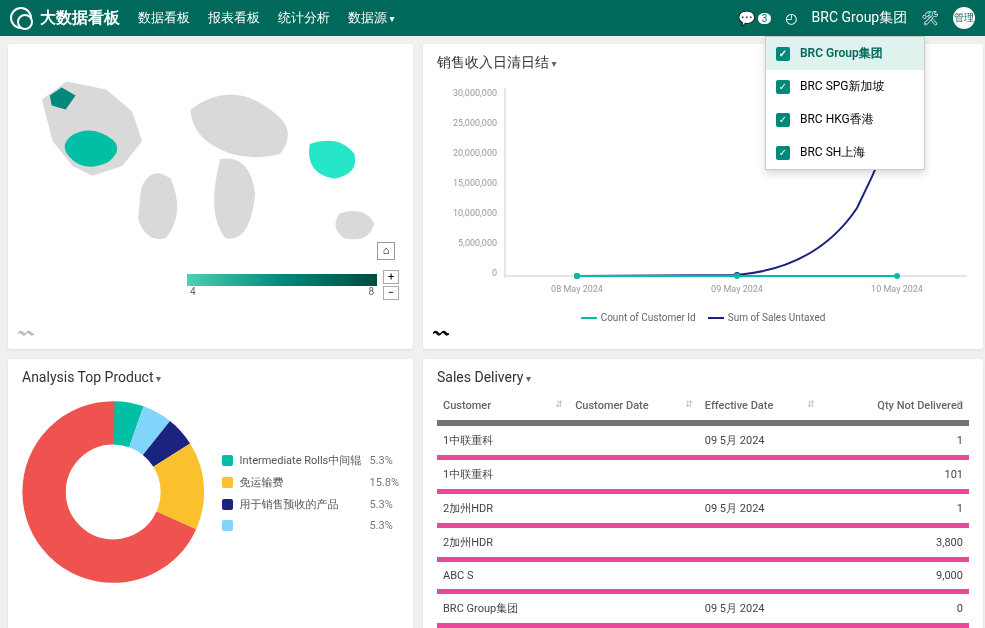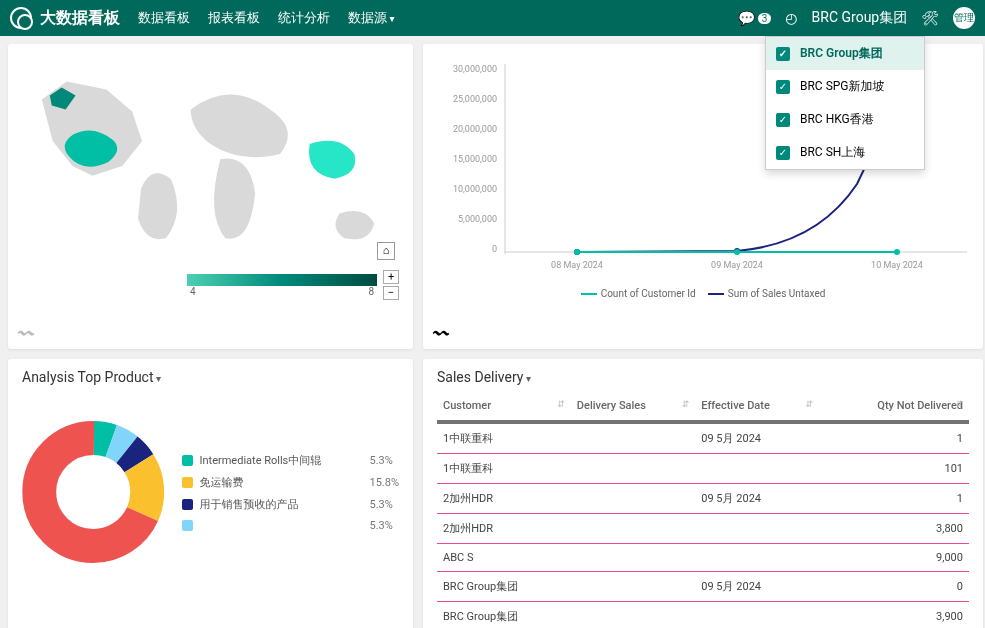--- a/index.html
+++ b/index.html
@@ -44,28 +44,28 @@
 .line-card svg { display:block; }
 .line-card .legend { display:flex; gap:12px; justify-content:center; font-size:10px; color:#666; margin-top:4px; }
 .line-card .legend .sw { display:inline-block; width:16px; height:2px; vertical-align:middle; margin-right:4px; }
 
 
 .donut-card .donut-wrap { display:flex; align-items:center; gap:18px; margin-top:12px; }
 .donut-card .legend-col { font-size:11px; }
 .donut-card .leg-row { display:flex; align-items:center; margin:7px 0; }
 .donut-card .leg-sw { width:11px; height:11px; margin-right:6px; border-radius:2px; }
 .donut-card .leg-name { width:130px; color:#555; white-space:nowrap; overflow:hidden; text-overflow:ellipsis; }
-.donut-card .leg-pct { color:#777;margin-left:40px; }
+.donut-card .leg-pct { color:#777; }
 
 
 .table-card table { width:100%; border-collapse:collapse; font-size:11px; color:#444; }
-.table-card th { text-align:left; font-weight:500; color:#666; border-bottom:4px solid #737373; padding:8px 6px; cursor:pointer; position:relative; }
+.table-card th { text-align:left; font-weight:500; color:#666; border-bottom:6px solid #737373; padding:8px 6px; cursor:pointer; position:relative; }
 .table-card th .sort { color:#bbb; font-size:9px; position:absolute; right:6px; }
 .table-card th.num, .table-card td.num { text-align:right; }
-.table-card td { border-bottom:1px solid #ec4899; padding:7px 6px; }
+.table-card td { border-bottom:5px solid #ec4899; padding:7px 6px; }
 
 
 .wave { user-select:none; }
 </style>
 </head>
 <body>
 
 <div class="topbar">
   <div class="logo"></div>
   <div class="brand">大数据看板</div>
@@ -138,20 +138,21 @@
       </div>
       <div class="pm-col">
         <div class="pm">+</div>
         <div class="pm">−</div>
       </div>
     </div>
     <div class="wave">〰</div>
   </div>
 
   <div class="card line-card">
+    <div class="card-title">销售收入日清日结</div>
     <svg viewBox="0 0 540 230" width="540" height="230">
 
       <g font-size="9" fill="#999" text-anchor="end">
         <text x="60" y="18">30,000,000</text>
         <text x="60" y="48">25,000,000</text>
         <text x="60" y="78">20,000,000</text>
         <text x="60" y="108">15,000,000</text>
         <text x="60" y="138">10,000,000</text>
         <text x="60" y="168">5,000,000</text>
         <text x="60" y="198">0</text>
@@ -218,21 +219,21 @@
         </div>
     </div>
   </div>
 
   <div class="card table-card">
     <div class="card-title">Sales Delivery</div>
     <table>
       <thead>
         <tr>
           <th><span>Customer</span><span class="sort">⇵</span></th>
-          <th><span>Delivery Sales</span><span class="sort">⇵</span></th>
+          <th><span>Customer Date</span><span class="sort">⇵</span></th>
           <th><span>Effective Date</span><span class="sort">⇵</span></th>
           <th class="num"><span>Qty Not Delivered</span><span class="sort">⇵</span></th>
         </tr>
       </thead>
       <tbody id="delivery-tbody">
           <tr>
             <td>1中联重科</td>
                   <td></td>
                   <td>09 5月 2024</td>
                   <td class="num">1</td>

